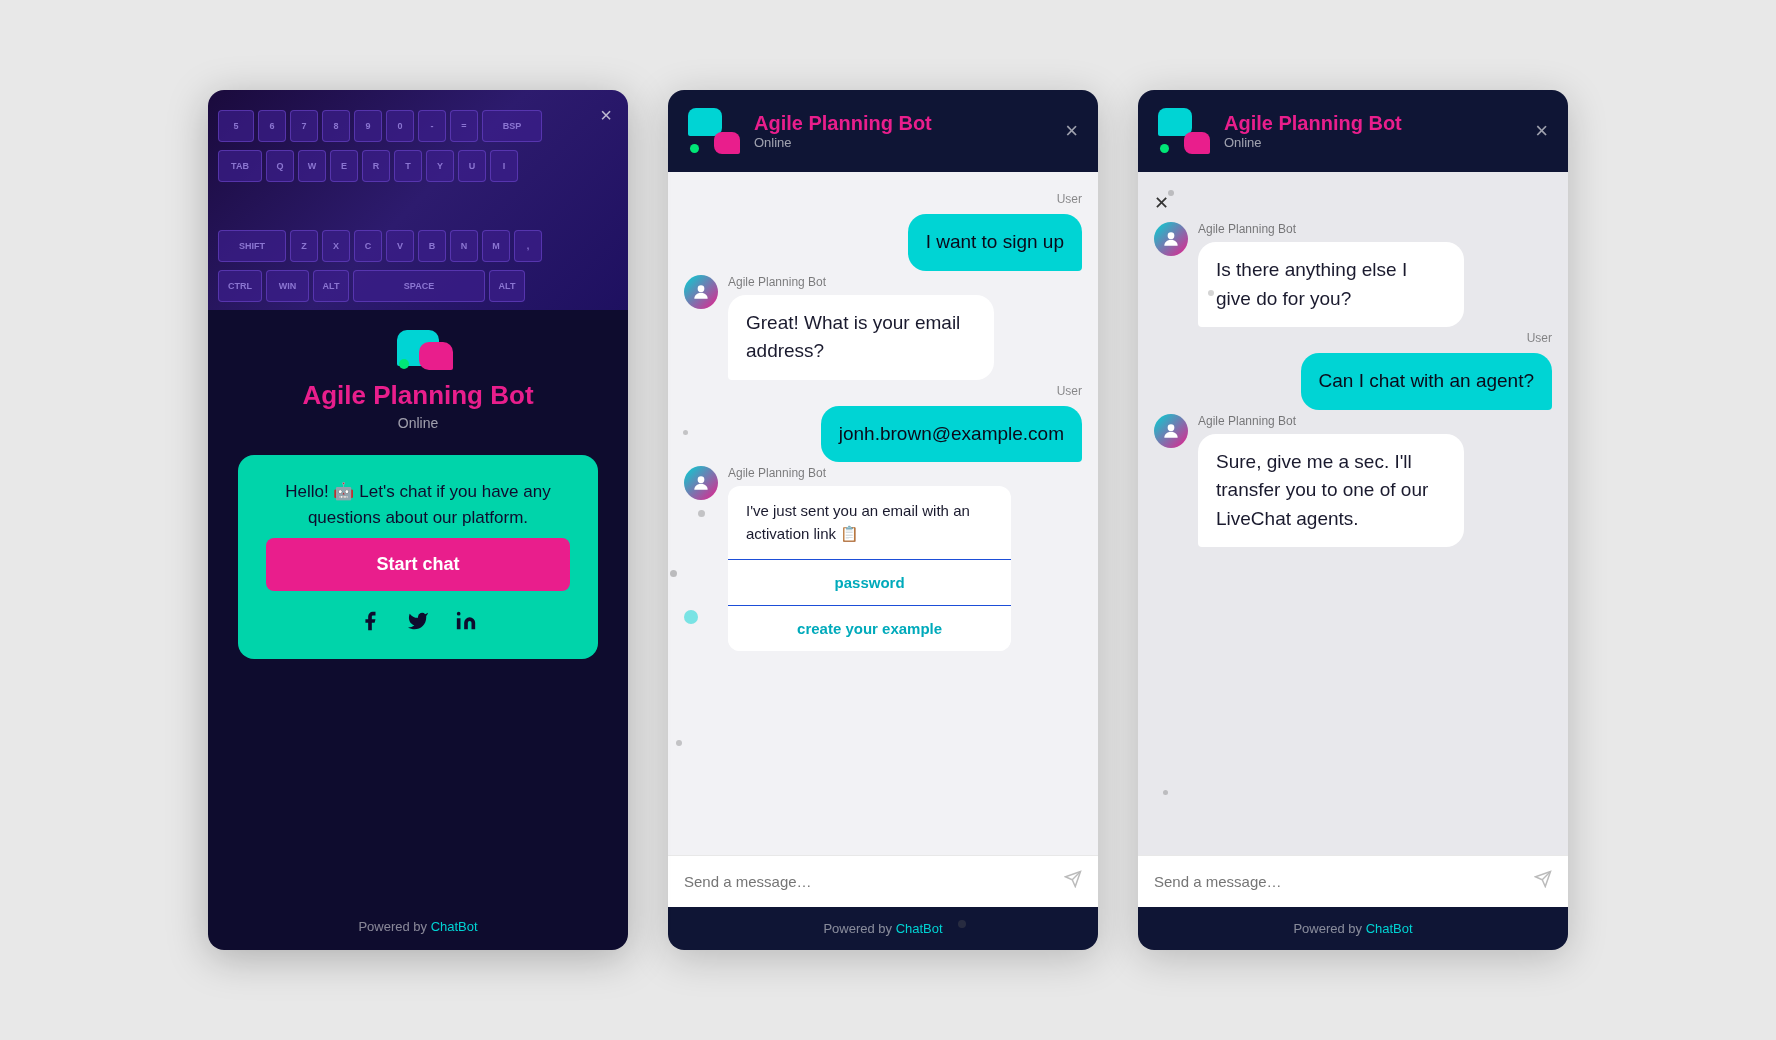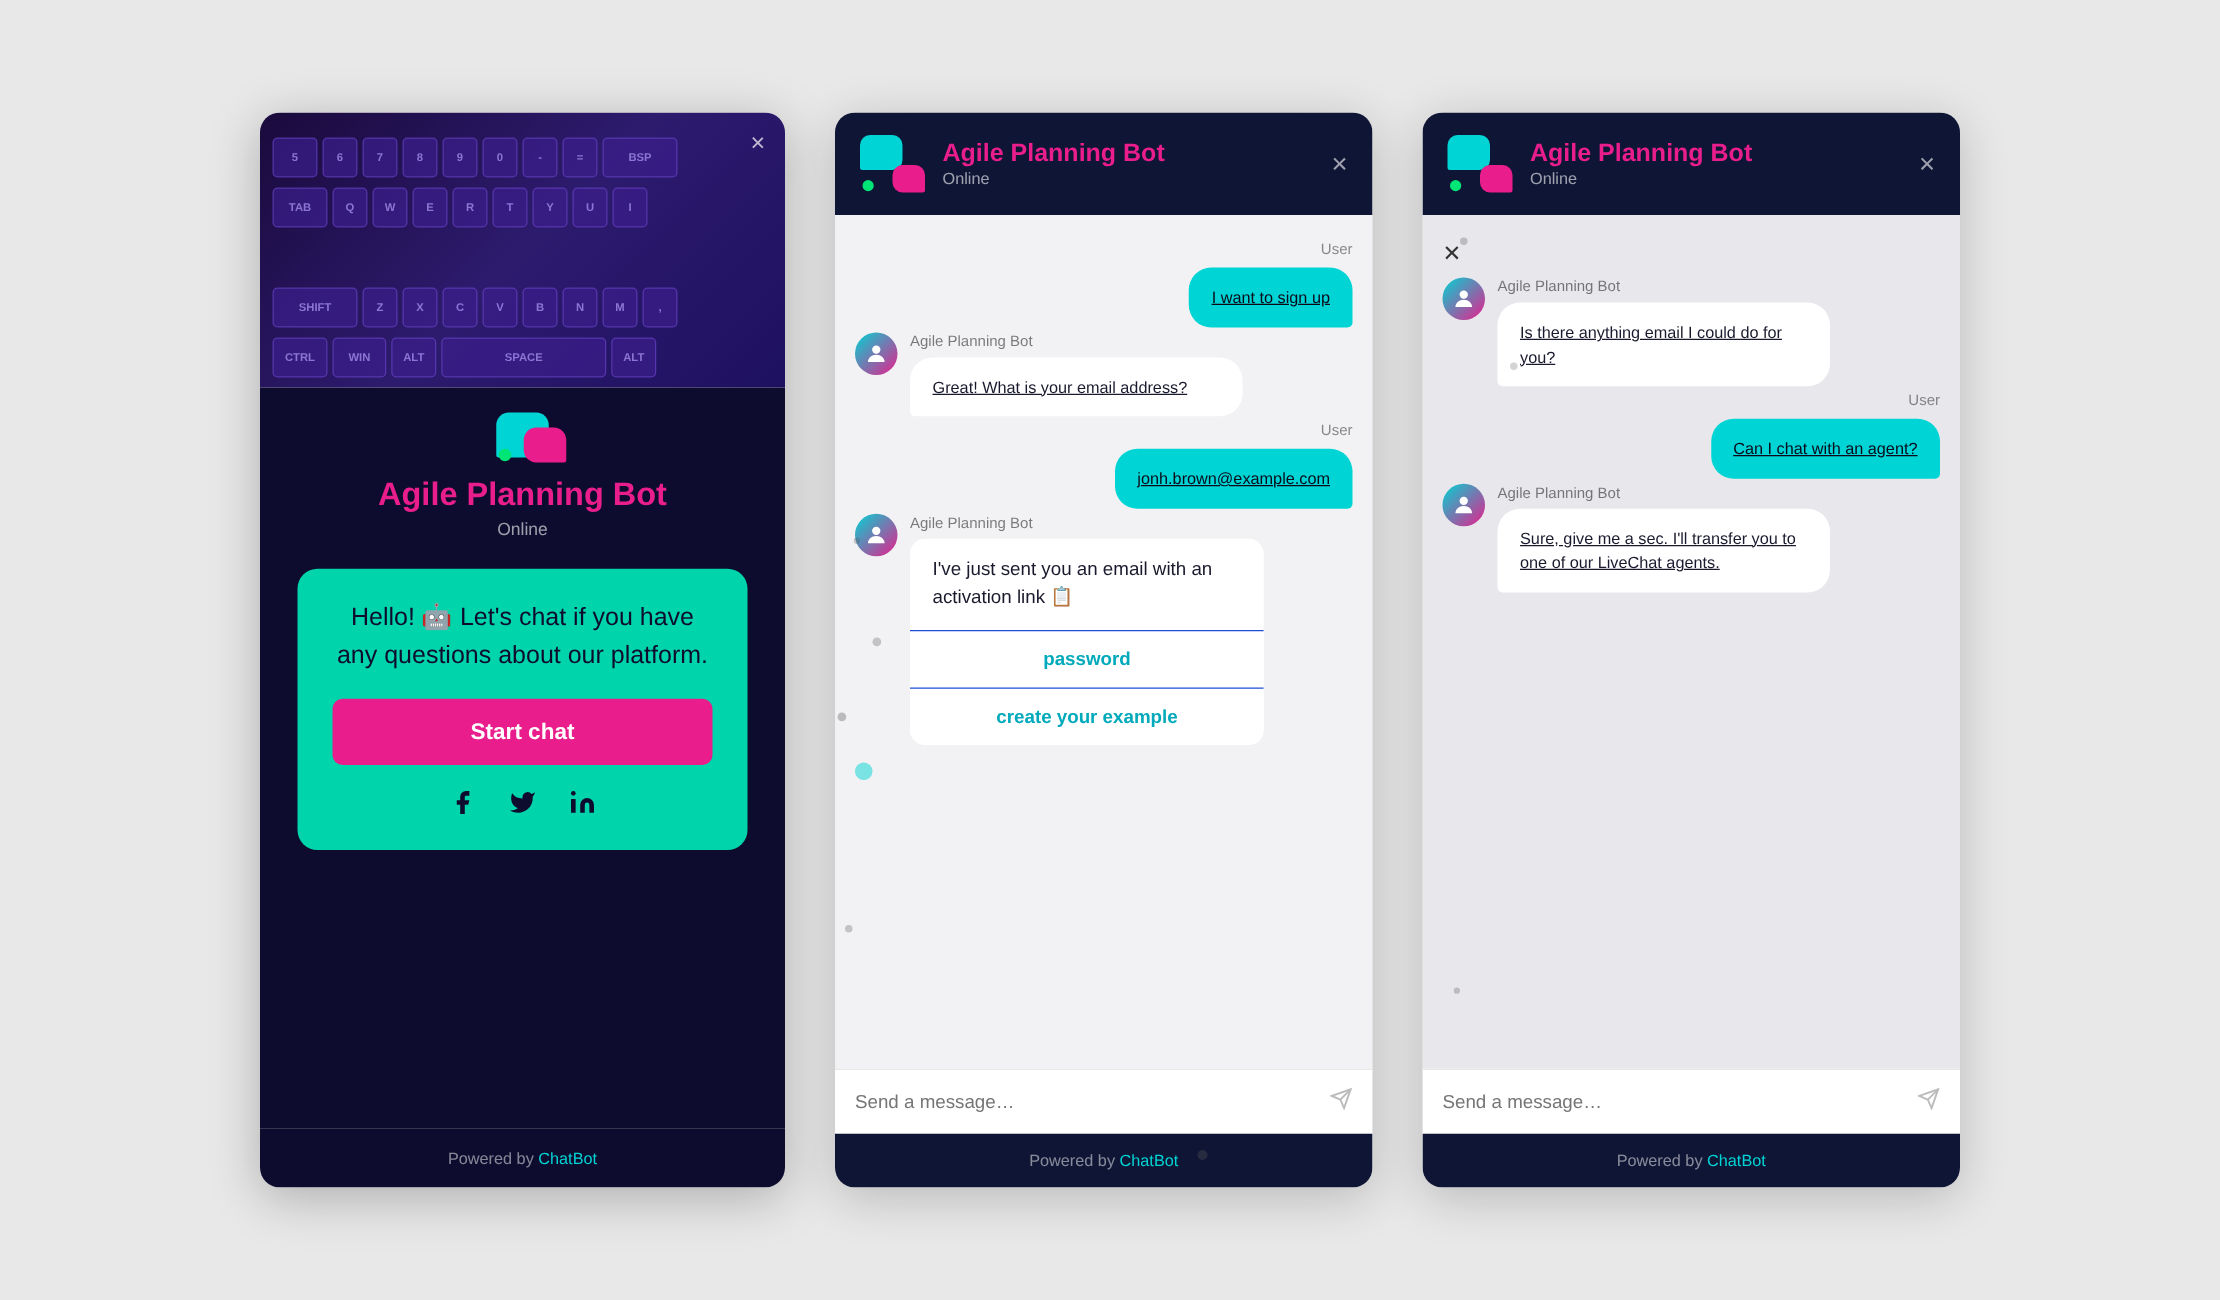--- a/index.html
+++ b/index.html
@@ -121,23 +121,23 @@
       background: #00d4aa;
       border-radius: 16px;
       padding: 24px 28px;
       width: 100%;
       text-align: center;
       margin-bottom: 20px;
     }
 
     .greeting-text {
       color: #0e0c2e;
-      font-size: 20px;
+      font-size: 17px;
       line-height: 1.5;
-      margin-bottom: 20px;
+      margin-bottom: 8px;
     }
 
     .start-chat-btn {
       background: #e91e8c;
       color: white;
       border: none;
       border-radius: 8px;
       padding: 16px;
       width: 100%;
       font-size: 18px;
@@ -281,23 +281,22 @@
       color: rgba(0,0,0,0.45);
       margin-bottom: 4px;
     }
 
     .msg-label.right { text-align: right; }
 
     .msg-bubble {
       max-width: 75%;
       padding: 14px 18px;
       border-radius: 18px;
-      font-size: 13px;
+      font-size: 19px;
       line-height: 1.5;
-      text-decoration: underline;
     }
 
     .msg-user {
       background: #00d4d4;
       color: #0a0a1a;
       border-radius: 18px 18px 4px 18px;
       align-self: flex-end;
     }
 
     .msg-bot {
@@ -623,21 +622,21 @@
 
       <div class="bot-msg-row">
         <div class="bot-avatar">
           <svg width="20" height="20" viewBox="0 0 24 24" fill="white">
             <circle cx="12" cy="8" r="4"></circle>
               <path d="M4 20c0-4 3.6-7 8-7s8 3 8 7"></path>
           </svg>
         </div>
         <div class="bot-msg-content">
           <div class="bot-msg-name">Agile Planning Bot</div>
-          <div class="msg-bubble msg-bot">Is there anything email I could do for you?</div>
+          <div class="msg-bubble msg-bot">Is there anything else I give do for you?</div>
         </div>
       </div>
 
       <div class="msg-group">
         <div class="msg-label right">User</div>
         <div style="display:flex;justify-content:flex-end;">
           <div class="msg-bubble msg-user">Can I chat with an agent?</div>
         </div>
       </div>
 

